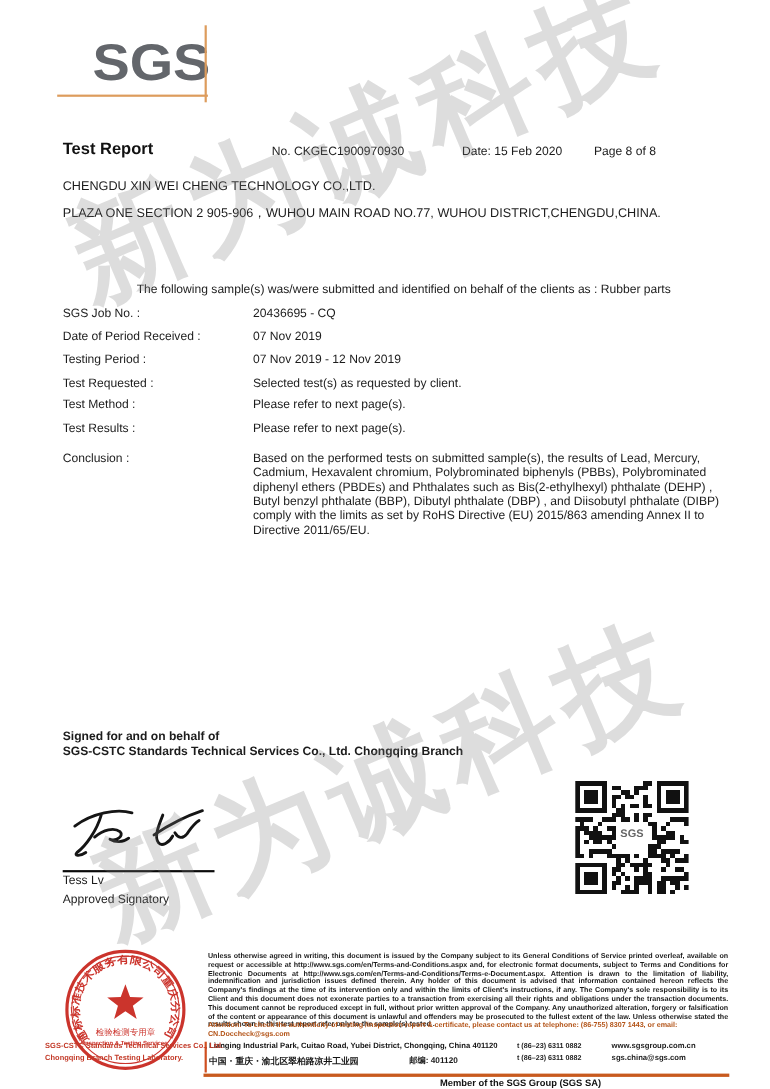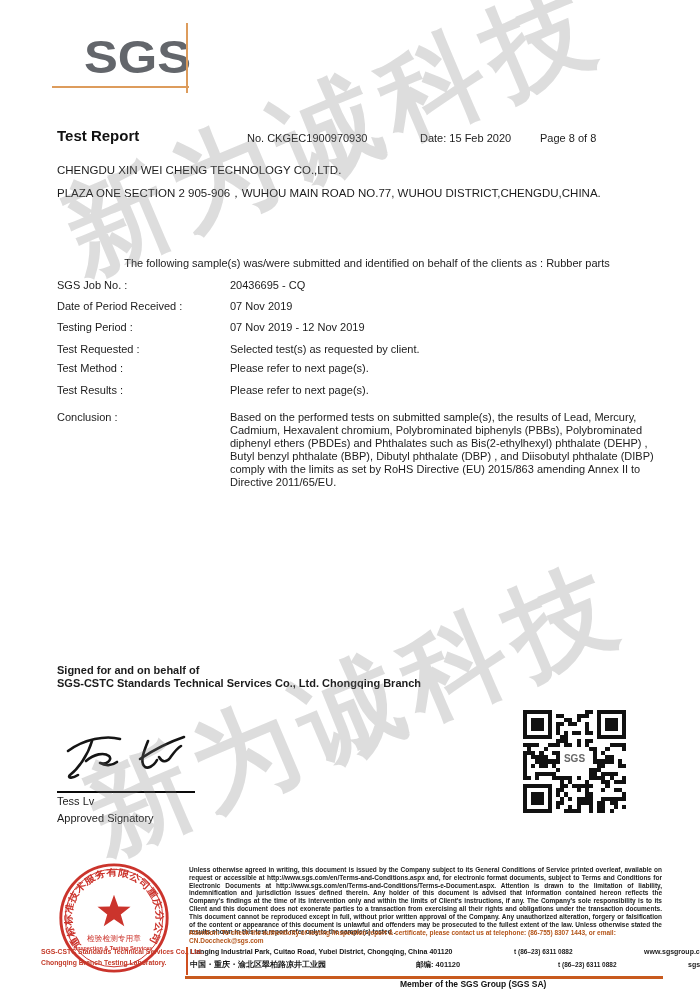--- a/index.html
+++ b/index.html
@@ -48,21 +48,21 @@
   
   .stamp{left:56px;top:860px;width:116px;height:116px;z-index:4;opacity:.93;}
   .stamp-co1{left:41px;top:948px;font-size:6.8px;font-weight:bold;color:#c33a28;z-index:5;white-space:nowrap;}
   .stamp-co2{left:41px;top:958.5px;font-size:6.8px;font-weight:bold;color:#c33a28;z-index:5;white-space:nowrap;}
   
   .terms{left:189px;top:866px;width:473px;font-size:6.5px;line-height:7.8px;
          text-align:justify;font-weight:600;color:#1d1d1d;}
   .attention{left:189px;top:929px;width:473px;font-size:6.5px;line-height:7.6px;
              font-weight:bold;color:#b35418;}
   .f-vline{left:186px;top:947px;width:2px;height:28px;background:#cf4f20;}
-  .addr-row{left:190px;width:472px;display:flex;align-items:center;gap:44px;}
+  .addr-row{left:190px;width:472px;display:flex;align-items:flex-start;}
   .ar1{top:948px;}
   .ar2{top:959px;}
   .a-en{flex:0 0 280px;font-size:7px;font-weight:bold;color:#141414;}
   .a-cn{flex:0 0 182px;font-size:8px;font-weight:bold;color:#141414;white-space:nowrap;}
   .a-post{flex:0 0 98px;font-size:7.5px;font-weight:bold;}
   .a-tel{flex:0 0 86px;font-size:6.5px;font-weight:600;}
   .a-web{font-size:7px;font-weight:600;}
   .f-hline{left:185px;top:976px;width:478px;height:3px;background:#c85a1e;}
   .member{left:400px;top:979px;width:262px;text-align:left;font-size:8.5px;font-weight:bold;color:#111;}
 </style>

